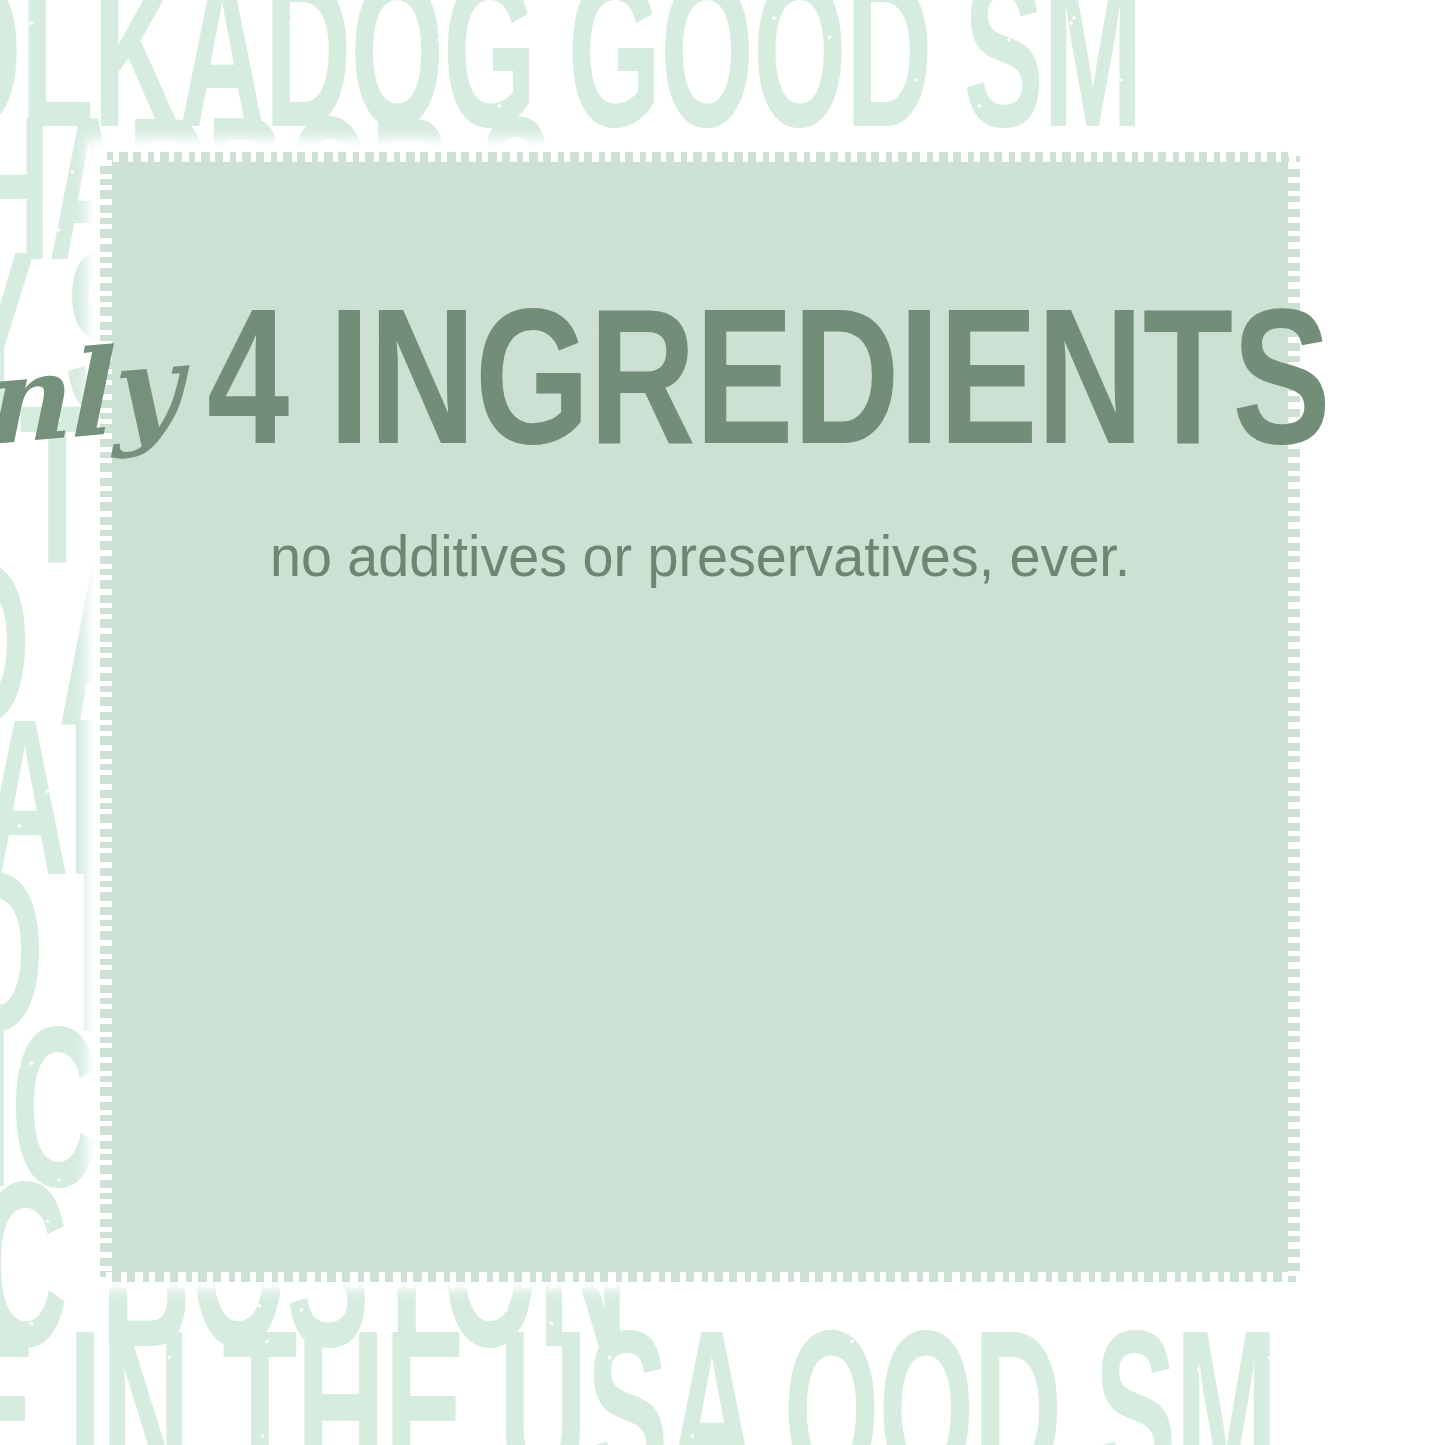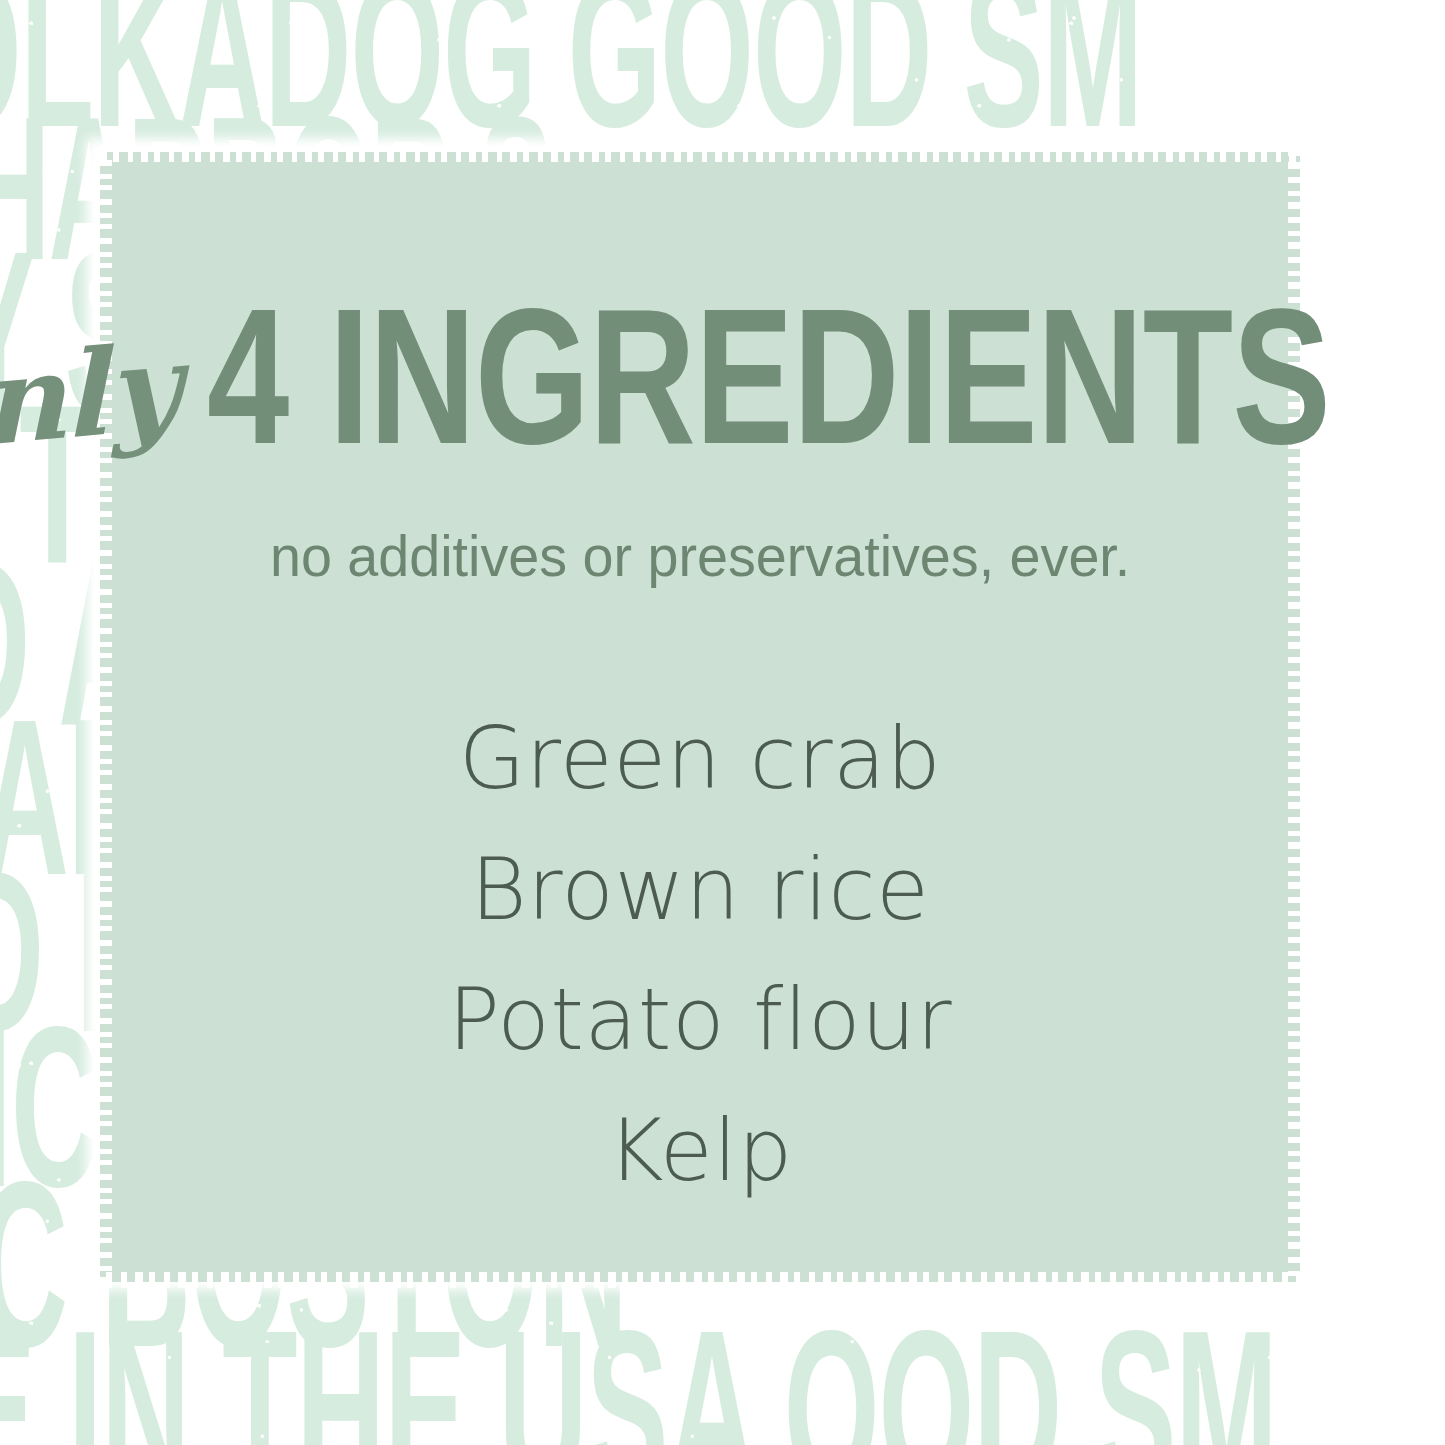--- a/index.html
+++ b/index.html
@@ -236,21 +236,15 @@
 
   <div class="card-content">
 
     <div class="headline">
       <span class="headline-script">Only</span>
       <span class="headline-main">4 INGREDIENTS</span>
     </div>
 
     <div class="subhead">no additives or preservatives, ever.</div>
 
-    <div class="ing-list">
-      <div class="ing-item">Green crab</div>
-      <div class="ing-item">Brown rice</div>
-      <div class="ing-item">Potato flour</div>
-      <div class="ing-item">Kelp</div>
-    </div>
 
   </div>
 </div>
 
 </body></html>

